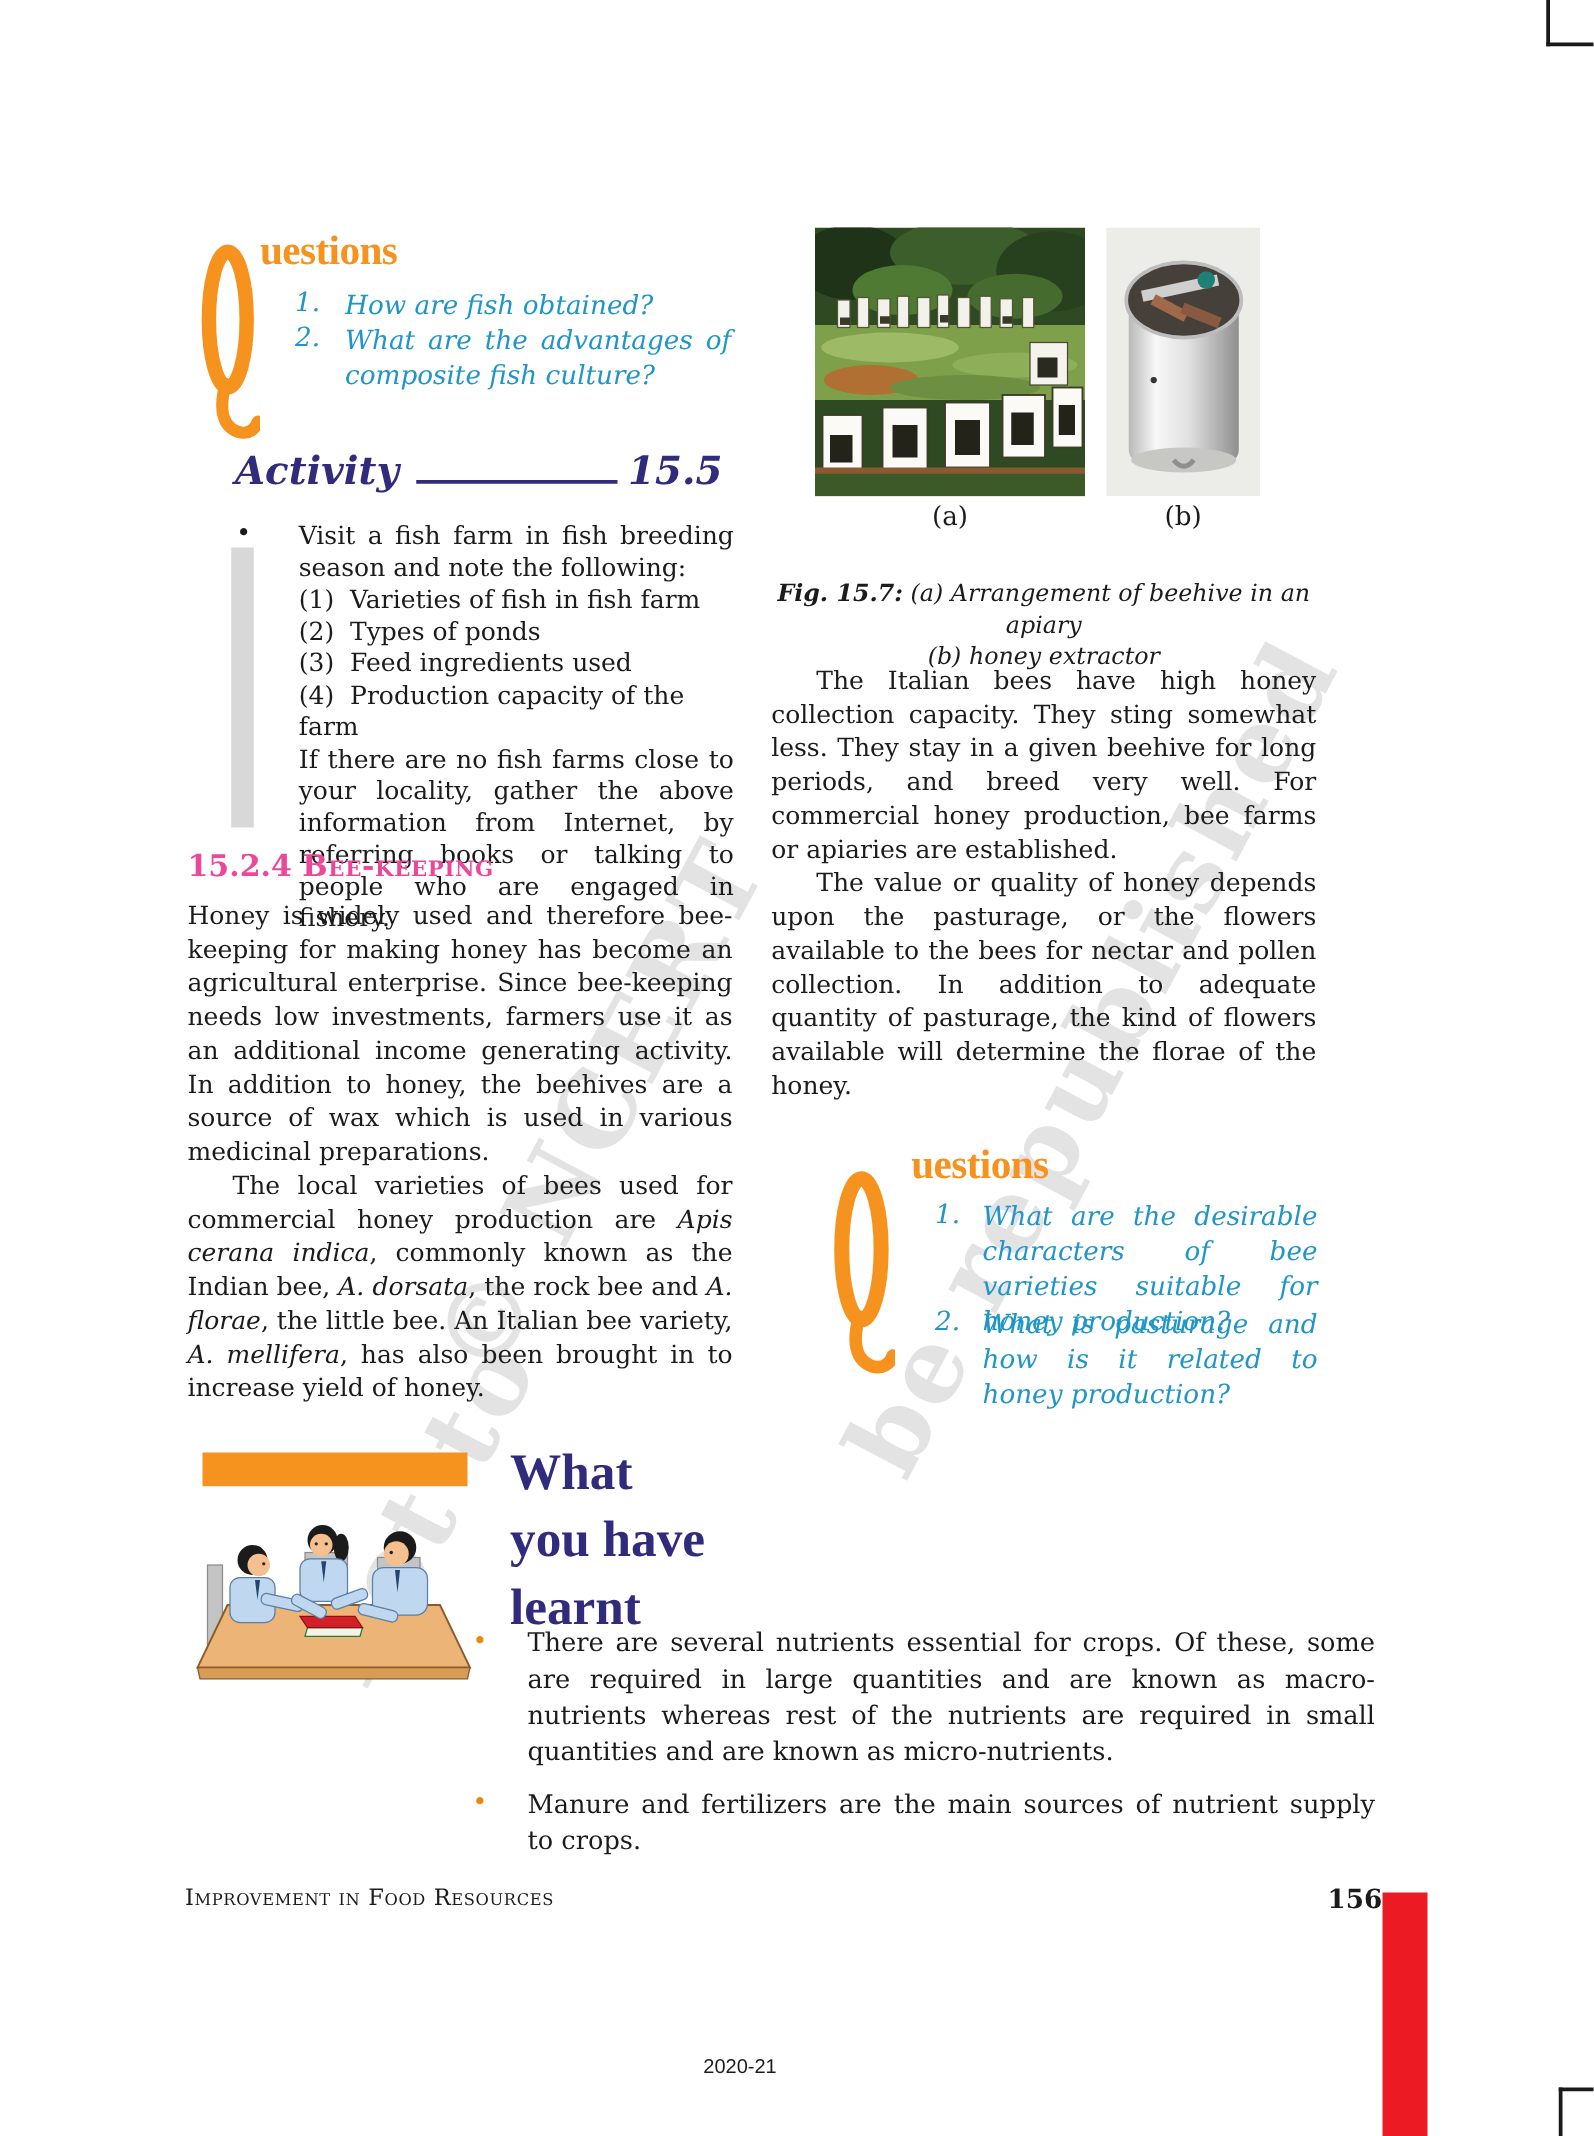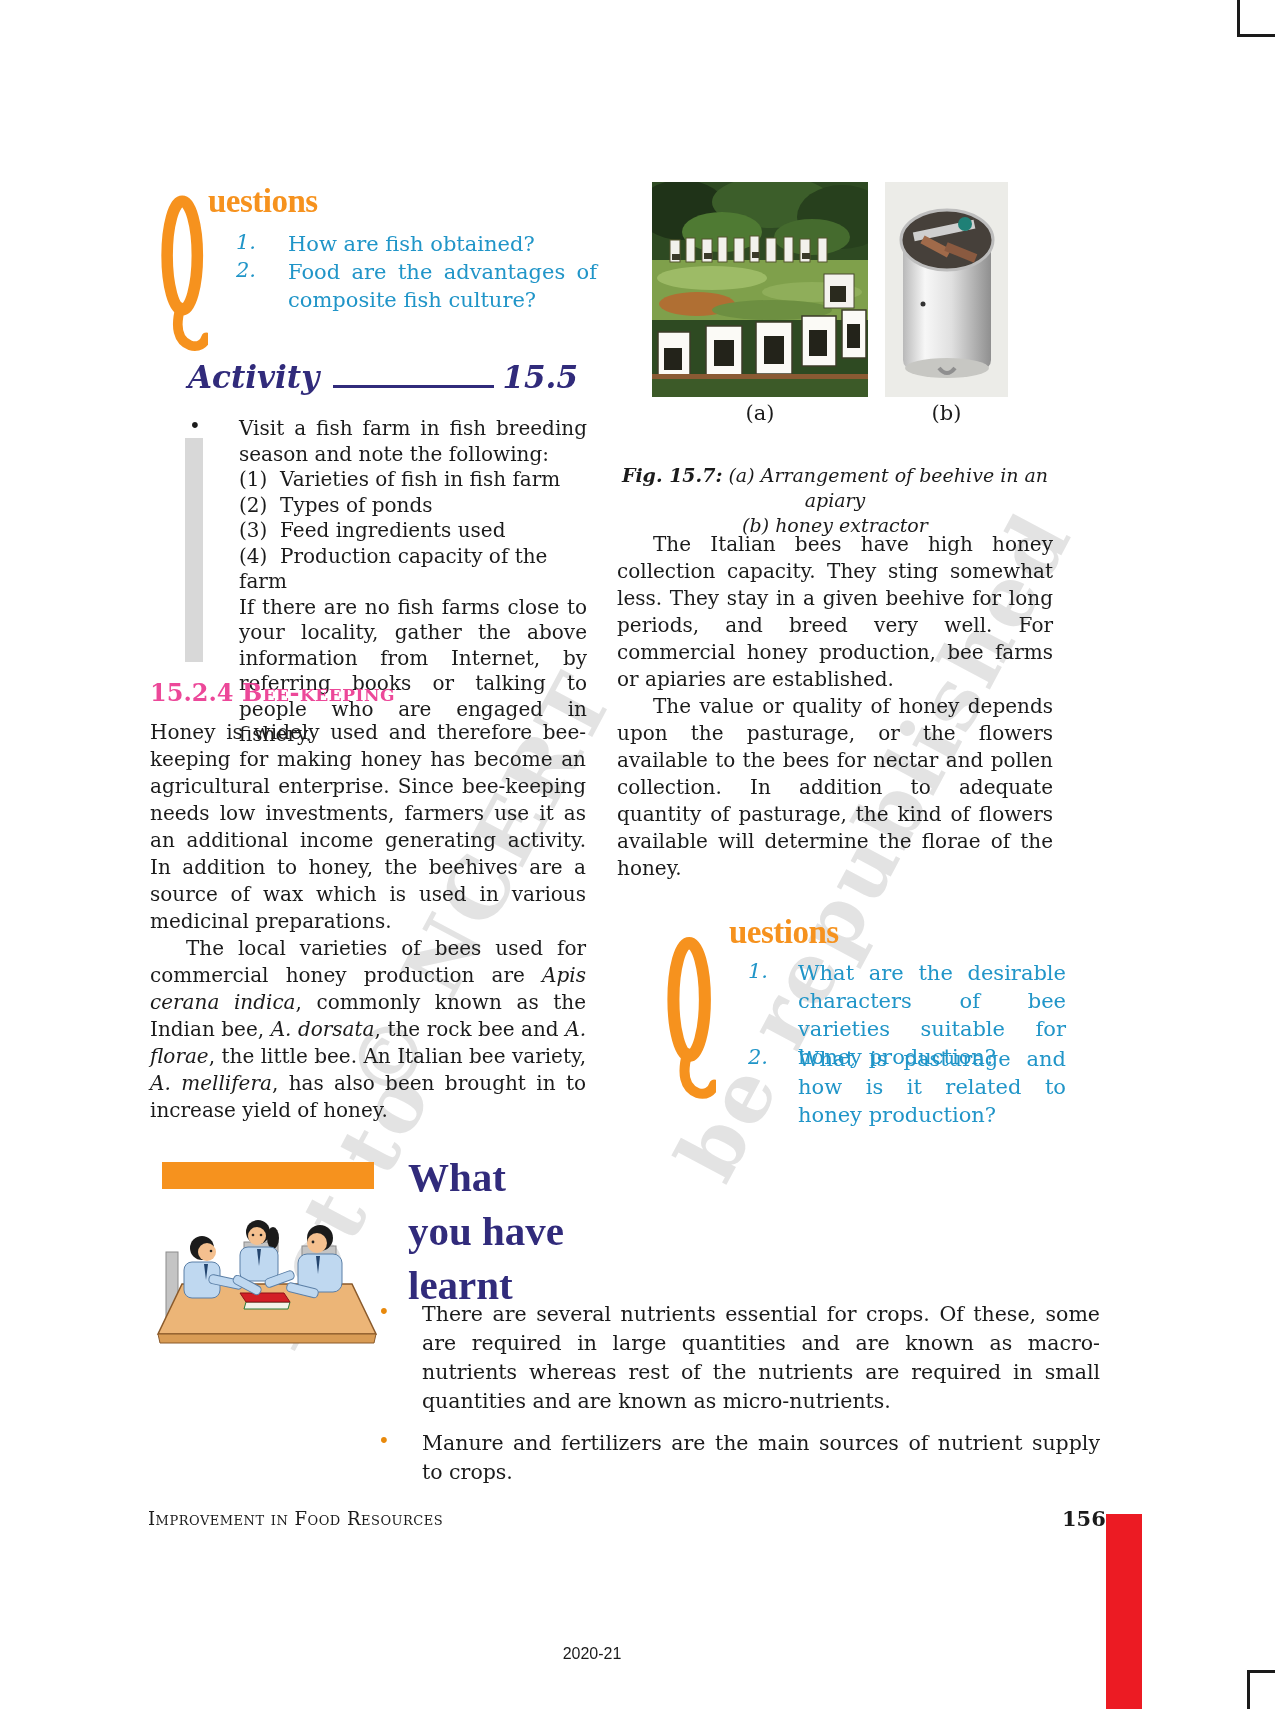--- a/index.html
+++ b/index.html
@@ -13,22 +13,22 @@
       transform-origin:left center;letter-spacing:4px;}
   
   .corner-tr{position:absolute;left:1237px;top:-3px;width:41px;height:37px;
              border-left:3px solid #1a1a1a;border-bottom:3px solid #1a1a1a;z-index:3;}
   .corner-br{position:absolute;left:1247px;top:1670px;width:31px;height:42px;
              border-left:3px solid #1a1a1a;border-top:3px solid #1a1a1a;z-index:3;}
   
   .q-heading{font-family:"Liberation Serif",serif;font-weight:bold;font-size:33px;
              color:#f6921e;letter-spacing:-0.5px;}
   .q-num{font-style:italic;font-size:21px;color:#2095c8;}
-  .q-text{font-size:21px;color:#2095c8;line-height:28px;
-          text-align:justify;-moz-text-align-last:left;text-align-last:left;margin-left:12px;}
+  .q-text{font-style:italic;font-size:21px;color:#2095c8;line-height:28px;
+          text-align:justify;-moz-text-align-last:left;text-align-last:left;}
   
   .activity-head{display:flex;align-items:baseline;font-size:31px;font-style:italic;
                  font-weight:bold;color:#312b7b;}
   .activity-rule{flex:1;border-bottom:3px solid #312b7b;margin:0 8px 4px 14px;height:1px;}
   .body-text{font-size:20px;line-height:27px;text-align:justify;
              -moz-text-align-last:left;text-align-last:left;}
   .act-text{font-size:20px;line-height:25.5px;}
   .act-just{text-align:justify;-moz-text-align-last:left;text-align-last:left;}
   .indent{text-indent:36px;}
   .sec-head{font-size:24px;font-weight:bold;color:#ec4899;}
@@ -67,21 +67,21 @@
   <div class="abs z1" style="left:160px;top:186px;width:48px;height:173px;">
     <svg width="48" height="173" viewBox="0 0 54 178">
       <ellipse cx="25" cy="70" rx="17" ry="61" fill="none" stroke="#f6921e" stroke-width="13"></ellipse>
       <path d="M23 128 C 17 150, 20 166, 34 171 C 43 174, 50 169, 52 162" fill="none" stroke="#f6921e" stroke-width="11" stroke-linecap="round"></path>
     </svg>
   </div>
   <div class="abs z1 q-heading" style="left:208px;top:183px;">uestions</div>
   <div class="abs z1 q-num" style="left:236px;top:230px;width:34px;">1.</div>
   <div class="abs z1 q-text" style="left:276px;top:230px;width:309px;">How are fish obtained?</div>
   <div class="abs z1 q-num" style="left:236px;top:258px;width:34px;">2.</div>
-  <div class="abs z1 q-text" style="left:276px;top:258px;width:309px;">Food are the advantages of composite fish culture?</div>
+  <div class="abs z1 q-text" style="left:276px;top:258px;width:309px;">What are the advantages of composite fish culture?</div>
 
   <div class="abs z1 activity-head" style="left:188px;top:359px;width:390px;">
     <span>Activity</span>
     <span class="activity-rule"></span>
     <span>15.5</span>
   </div>
   <div class="abs z1 gray-bar" style="left:185px;top:438px;width:18px;height:224px;"></div>
   <div class="abs z1" style="left:189px;top:414px;font-size:20px;">•</div>
   <div class="abs z1 act-text" style="left:239px;top:416px;width:348px;">
     <div class="act-just">Visit a fish farm in fish breeding season and note the following:</div>

